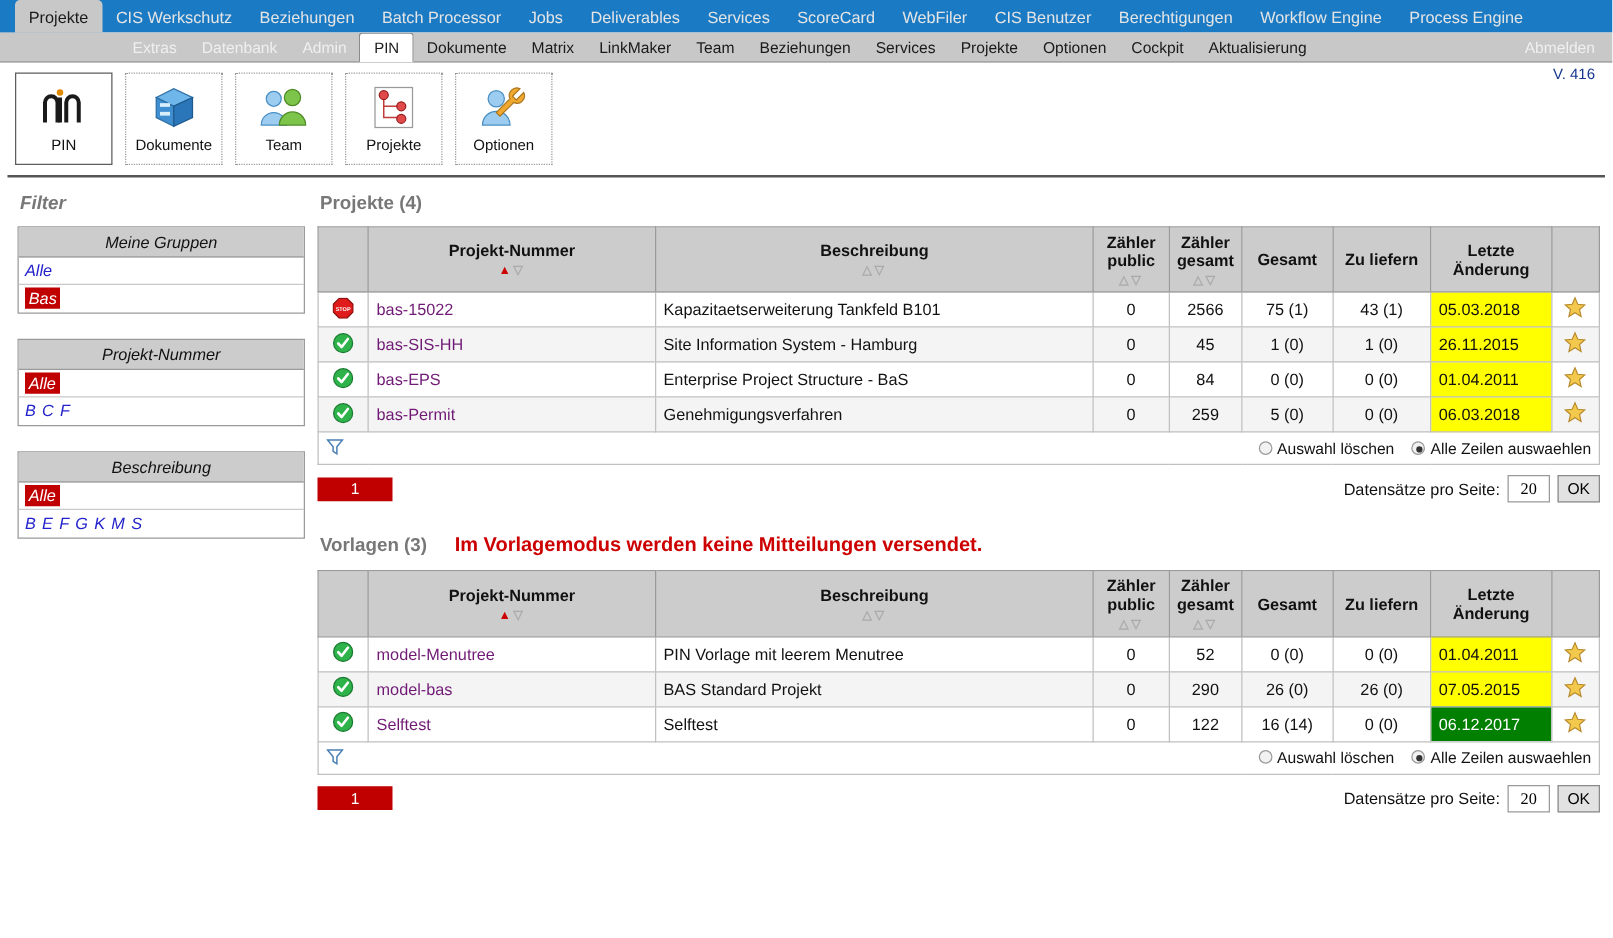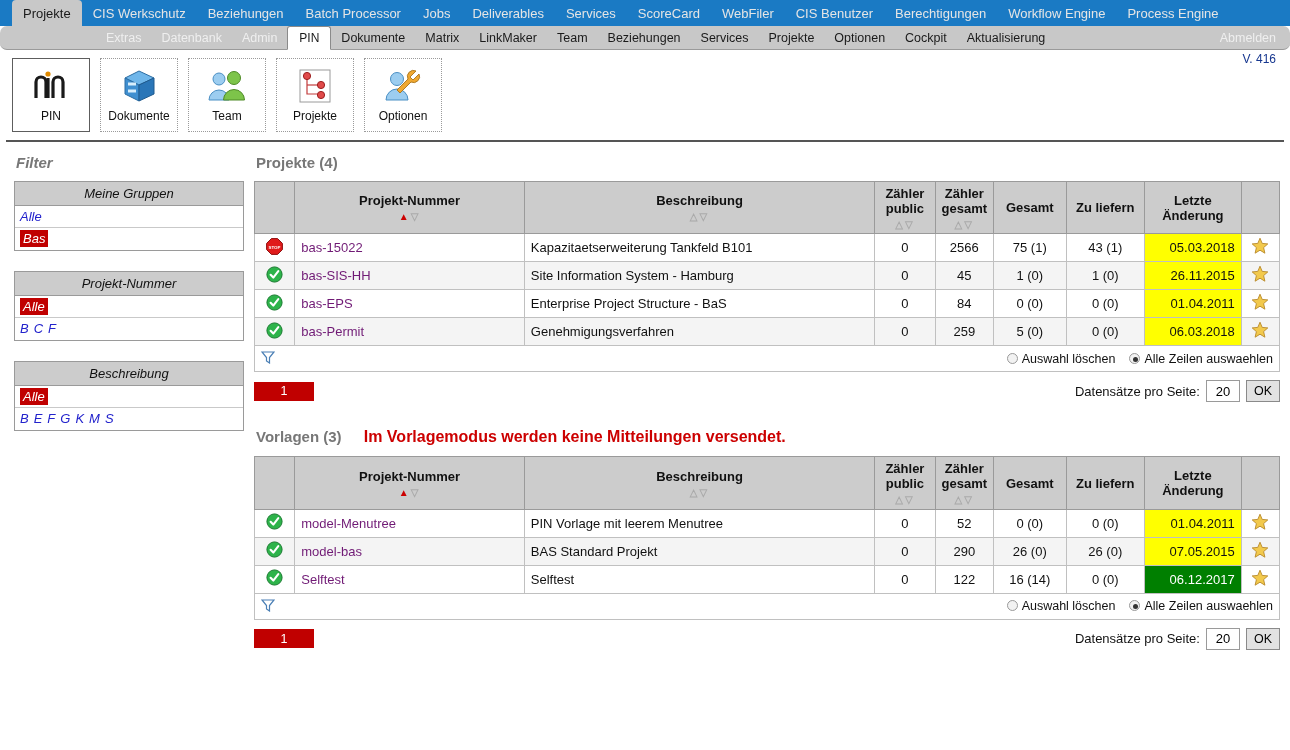--- a/index.html
+++ b/index.html
@@ -39,21 +39,20 @@
 
   
   .nav2 {
     height: 24px;
     background: #c8c8c8;
     display: flex;
     align-items: stretch;
     font-size: 12.5px;
     position: relative;
     border-bottom: 1px solid #9a9a9a;
-    border-radius: 7px;
   }
   .nav2-spacer { width: 96px; }
   .nav2 .item {
     color: #1a1a1a;
     padding: 0 10px;
     display: flex; align-items: center;
     white-space: nowrap;
     cursor: pointer;
   }
   .nav2 .item.dim { color: #efefef; }
@@ -165,21 +164,21 @@
     padding: 3px 6px;
     height: 26px;
     color: #111;
   }
   tr.alt td { background: #f4f4f4; }
   .sortarrows { font-size: 10px; margin-top: 2px; letter-spacing: 2px; }
   .ar-up-active { color: #cc0000; }
   .ar-idle { color: #aaaaaa; }
   td.c-icon { width: 40px; text-align: center; padding: 2px; }
   td.c-num  { text-align: center; }
-  td.c-date { text-align: right; background: #ffff00 !important; }
+  td.c-date { text-align: left; background: #ffff00 !important; }
   td.c-date.green { background: #007f00 !important; color: #ffffff; }
   td.c-star { text-align: center; width: 38px; }
   td.c-pn a { color: #701a75; text-decoration: none; cursor: pointer; }
 
   .tfoot-row td {
     background: #ffffff;
     border: 1px solid #c0c0c0;
     padding: 2px 6px;
     height: 24px;
   }
@@ -204,21 +203,21 @@
   .pagebtn {
     background: #c00000; color: #fff;
     width: 60px; height: 19px;
     display: flex; align-items: center; justify-content: center;
     font-size: 12.5px; cursor: pointer;
   }
   .perpage { display: flex; align-items: center; gap: 6px; font-size: 13px; color: #111; }
   .perpage input {
     width: 34px; height: 22px; text-align: center;
     border: 1px solid #9a9a9a; font-size: 13px;
-    font-family: Liberation Sans, sans-serif;
+    font-family: Liberation Serif, serif;
     background: #fff;
   }
   .okbtn {
     height: 22px; min-width: 30px; padding: 0 7px;
     border: 1px solid #8a8a8a; background: #e2e2e2;
     font-size: 12.5px; cursor: pointer;
     font-family: "Liberation Sans", sans-serif;
   }
   .table-wrap { margin-bottom: 0; }
   .block2 { margin-top: 26px; }

